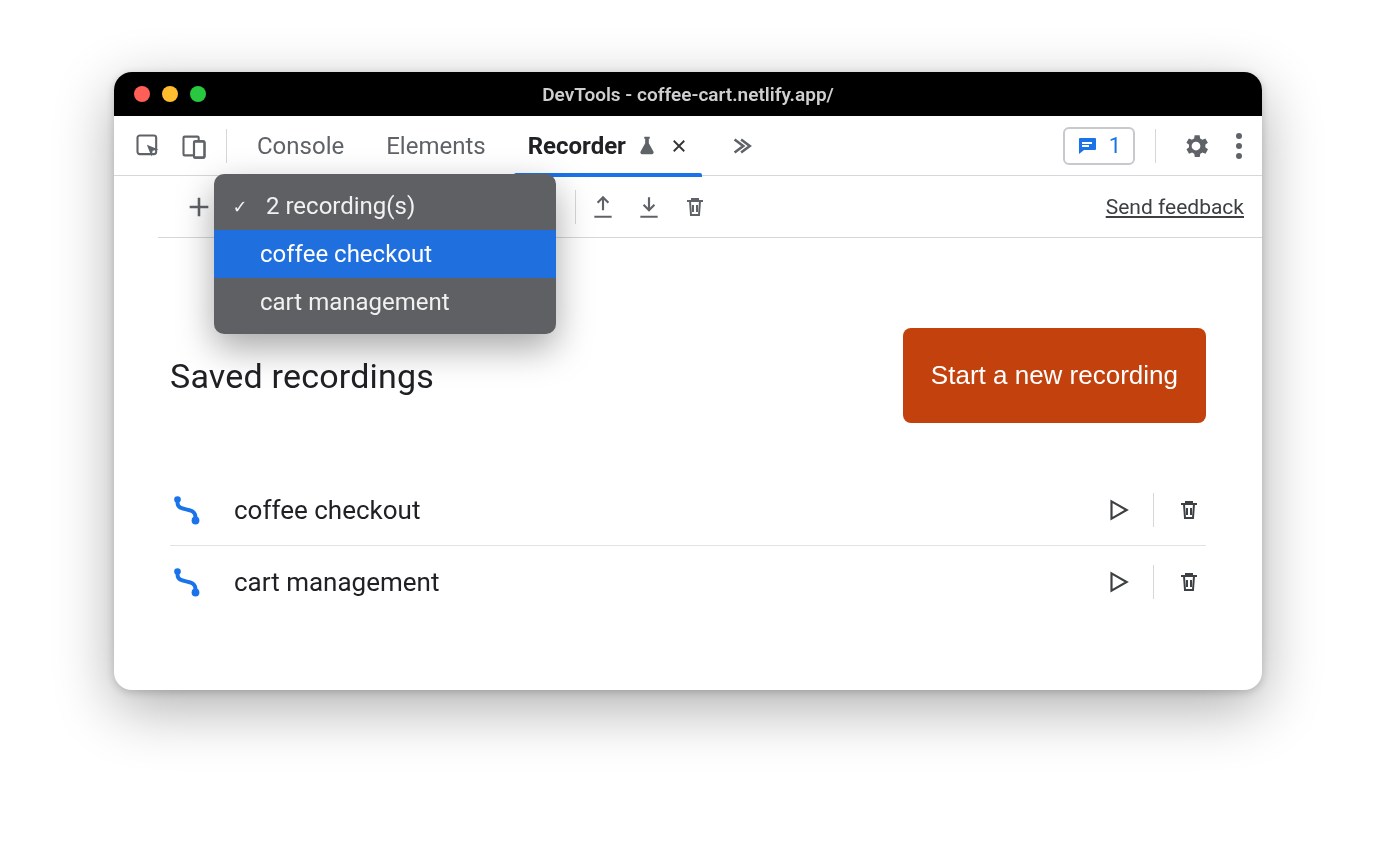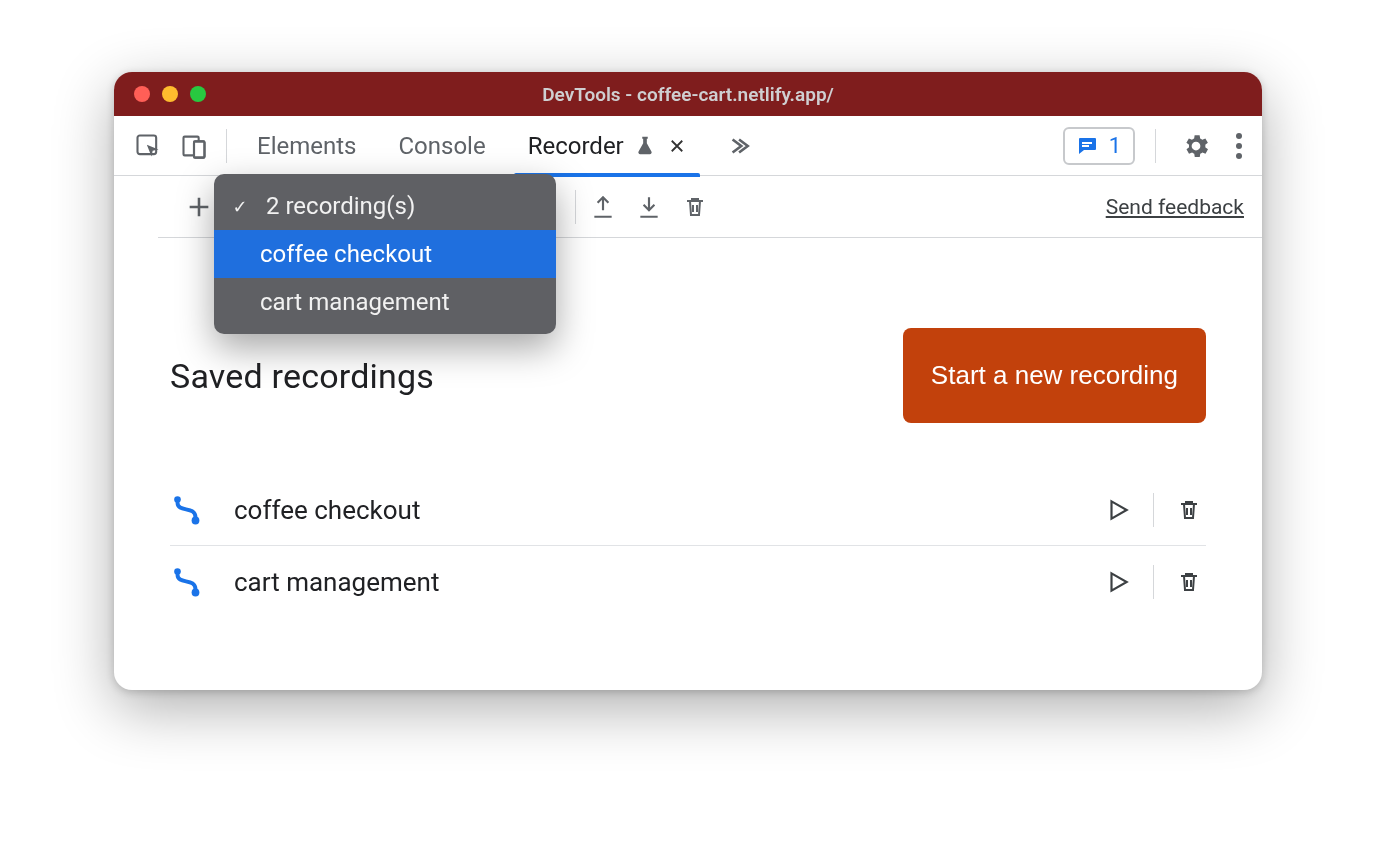--- a/index.html
+++ b/index.html
@@ -19,21 +19,21 @@
     left: 114px; top: 72px;
     width: 1148px; height: 618px;
     background: #fff;
     border-radius: 18px;
     box-shadow: 0 18px 60px rgba(0,0,0,0.32), 0 2px 8px rgba(0,0,0,0.18);
     overflow: hidden;
   }
   
   .titlebar {
     height: 44px;
-    background: #7f1d1d;
+    background: #000000;
     display: flex;
     align-items: center;
     position: relative;
     color: #cfcfd1;
     font-size: 19px;
     font-weight: 600;
   }
   .traffic {
     display: flex; gap: 12px;
     padding-left: 20px;
@@ -65,21 +65,21 @@
     color: #5f6368;
   }
   .ts-sep { width: 1px; height: 34px; background: #d5d7da; margin: 0 6px; }
   .ts-tab {
     padding: 0 18px;
     height: 60px;
     display: flex; align-items: center; gap: 10px;
     position: relative;
     cursor: default;
   }
-  .ts-tab.active { color: #1a73e8; }
+  .ts-tab.active { color: #1a73e8; font-weight: bold; }
   .ts-tab.active::after {
     content: "";
     position: absolute; left: 4px; right: 4px; bottom: -1px;
     height: 4px; background: #1a73e8; border-radius: 2px 2px 0 0;
   }
   .ts-tab .label { color: #5f6368; }
   .ts-tab.active .label { color: #202124; }
   .ts-close { font-size: 22px; padding-left: 2px; width: 20px; color:#333;}
   .ts-right {
     margin-left: auto;
@@ -213,24 +213,24 @@
       <div class="ts-iconbtn">
         <svg width="28" height="28" viewBox="0 0 24 24" fill="none" stroke="currentColor" stroke-width="1.8">
           <rect x="3" y="4" width="13" height="16" rx="1"></rect>
           <rect x="12" y="8" width="9" height="14" rx="1" fill="#fff"></rect>
           <rect x="12" y="8" width="9" height="14" rx="1"></rect>
         </svg>
       </div>
       <div class="ts-sep"></div>
 
       <div class="ts-tab">
+        <span class="label">Console</span>
+      </div>
+      <div class="ts-tab">
         <span class="label">Elements</span>
-      </div>
-      <div class="ts-tab">
-        <span class="label">Console</span>
       </div>
       <div class="ts-tab active">
         <span class="label">Recorder</span>
         <span>
           <svg width="22" height="22" viewBox="0 0 24 24" fill="#5f6368">
             <path d="M9 2h6v2h-1v5l5 9a2 2 0 0 1-1.8 3H6.8A2 2 0 0 1 5 18l5-9V4H9V2z"></path>
           </svg>
         </span>
         <span class="ts-close">
           <svg width="18" height="18" viewBox="0 0 24 24" stroke="#333" stroke-width="2.4" fill="none">

